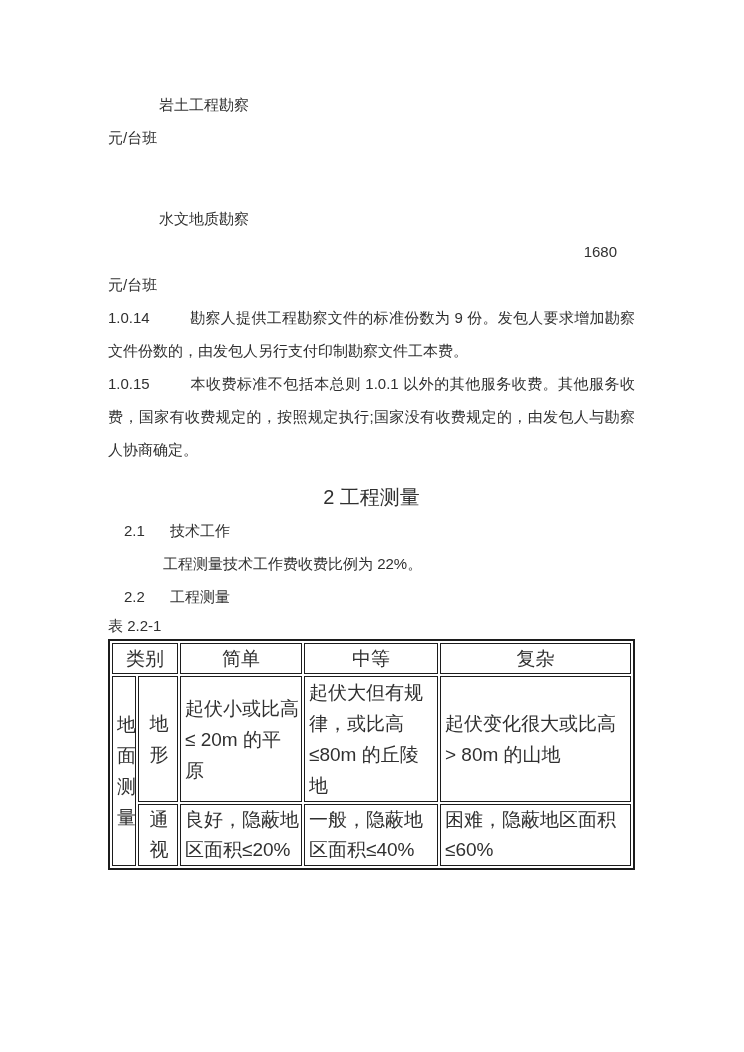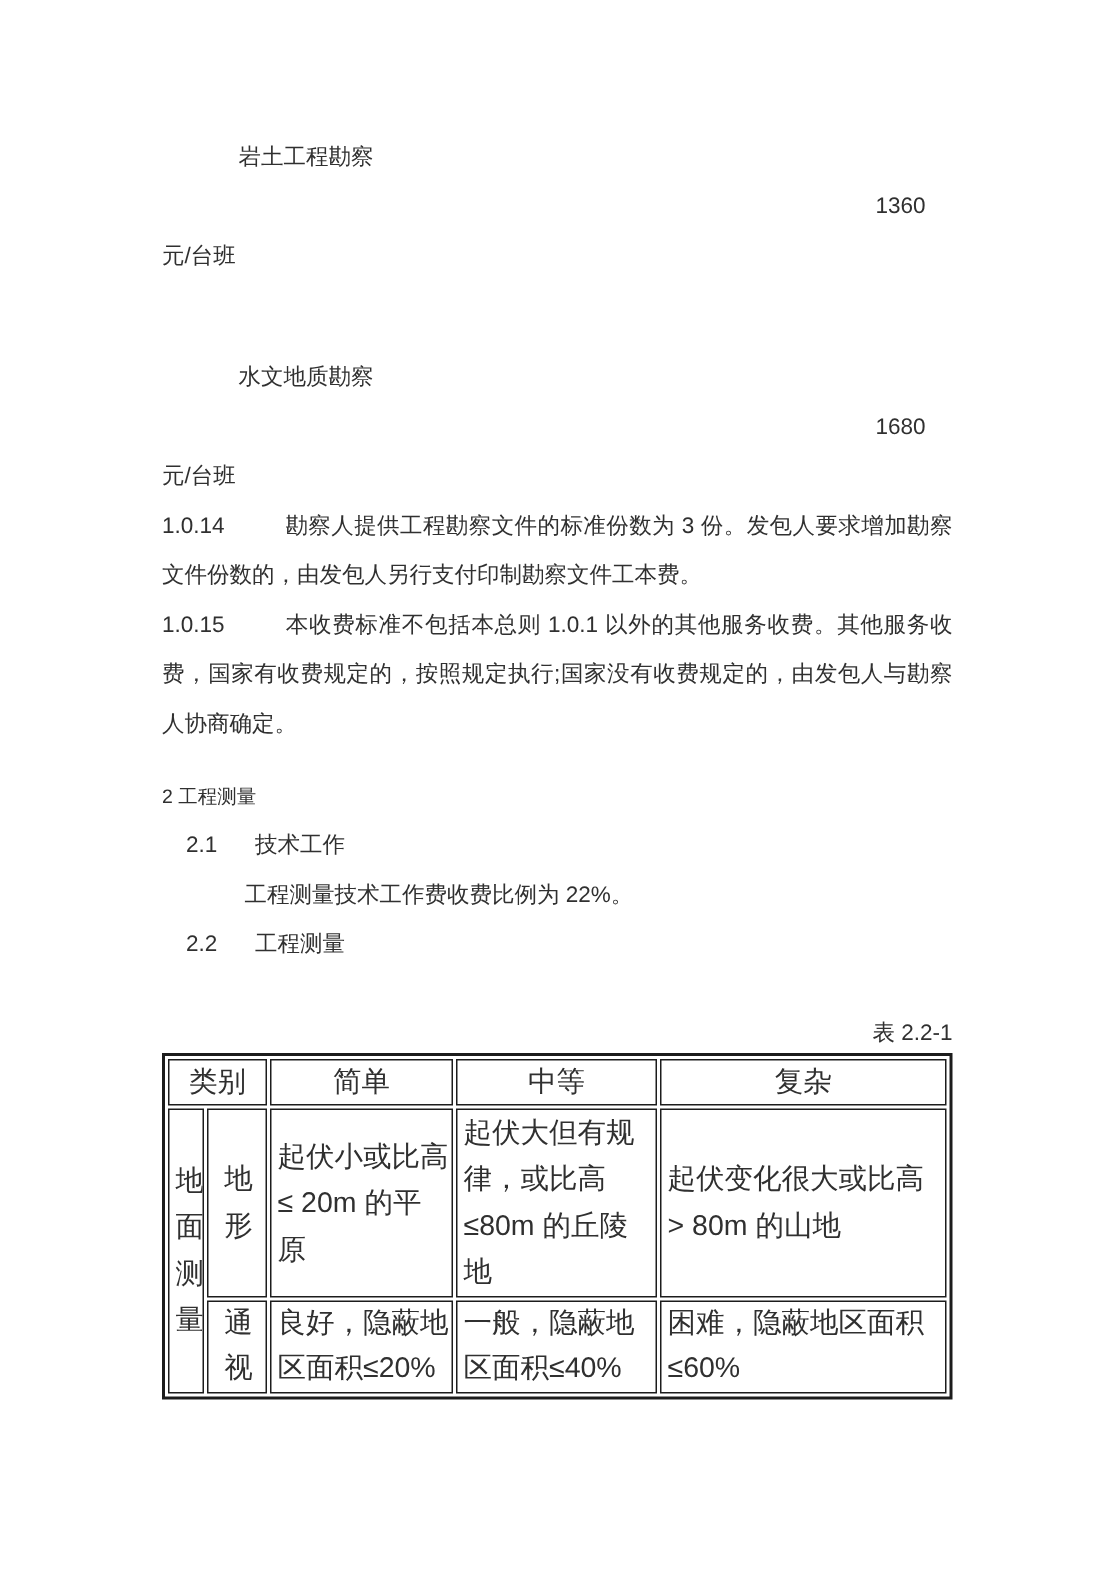--- a/index.html
+++ b/index.html
@@ -13,29 +13,29 @@
   .content{position:absolute;left:108px;top:0;width:527px;font-size:15px;line-height:33px;}
 
   .fee-label{padding-left:51px;margin-top:48px;}
   .fee-label.first{margin-top:88px;}
   .fee-value{text-align:right;padding-right:18px;}
   .fee-unit{}
 
   p.clause{margin:0;text-align:justify;}
   .clause-num{display:inline-block;width:82px;}
 
-  h2.chapter{margin:15px 0 0 0;font-size:13px;font-weight:400;line-height:33px;}
+  h2.chapter{margin:15px 0 0 0;font-size:20px;font-weight:400;text-align:center;line-height:33px;}
 
   .section-line{}
   .sec-num{display:inline-block;width:46px;margin-left:16px;}
   .body-indent{padding-left:55px;}
 
   .right-label{text-align:right;padding-right:8px;}
 
-  .table-caption{text-align:right;margin-top:30px;line-height:26px;}
+  .table-caption{text-align:left;line-height:26px;}
 
   table.cx{
     border-collapse:separate;border-spacing:2px;
     border:2px solid #1c1c1c;table-layout:fixed;
     margin:0;width:527px;
   }
   table.cx th,table.cx td{
     border:1px solid #1c1c1c;box-sizing:border-box;
     font-size:19px;font-weight:400;overflow:hidden;
   }
@@ -46,28 +46,27 @@
   td.vgroup{word-break:break-all;line-height:34px;text-align:center;padding:0 2px;}
   td.rowname{text-align:center;padding:0;}
 </style>
 </head>
 <body>
 
 <div class="page">
   <div class="content">
 
     <div class="fee-label first">岩土工程勘察</div>
-    <div class="fee-value">1360</div>
     <div class="fee-unit">元/台班</div>
 
     <div class="fee-label">水文地质勘察</div>
     <div class="fee-value">1680</div>
     <div class="fee-unit">元/台班</div>
 
-    <p class="clause"><span class="clause-num">1.0.14</span><span>勘察人提供工程勘察文件的标准份数为 3 份。发包人要求增加勘察文件份数的，由发包人另行支付印制勘察文件工本费。</span></p>
+    <p class="clause"><span class="clause-num">1.0.14</span><span>勘察人提供工程勘察文件的标准份数为 9 份。发包人要求增加勘察文件份数的，由发包人另行支付印制勘察文件工本费。</span></p>
 
     <p class="clause"><span class="clause-num">1.0.15</span><span>本收费标准不包括本总则 1.0.1 以外的其他服务收费。其他服务收费，国家有收费规定的，按照规定执行;国家没有收费规定的，由发包人与勘察人协商确定。</span></p>
 
     <h2 class="chapter">2 工程测量</h2>
 
     <div class="section-line"><span class="sec-num">2.1</span><span>技术工作</span></div>
 
     <div class="body-indent">工程测量技术工作费收费比例为 22%。</div>
 
     <div class="section-line"><span class="sec-num">2.2</span><span>工程测量</span></div>

